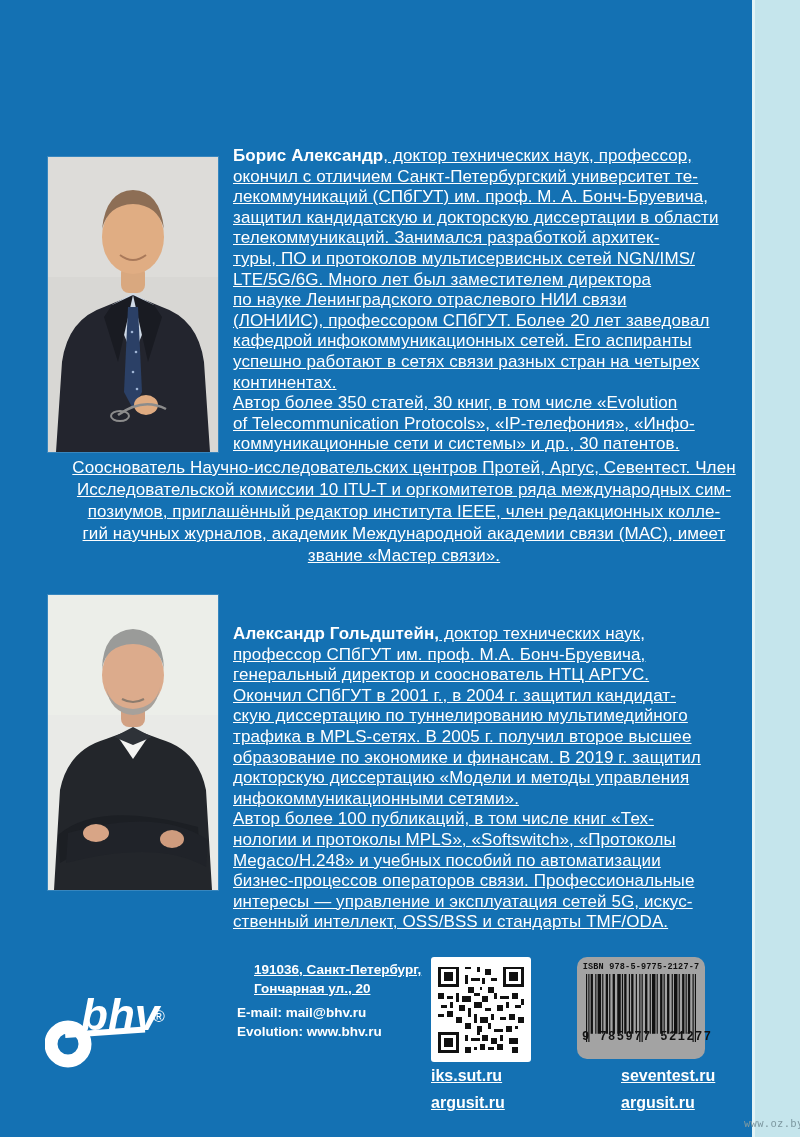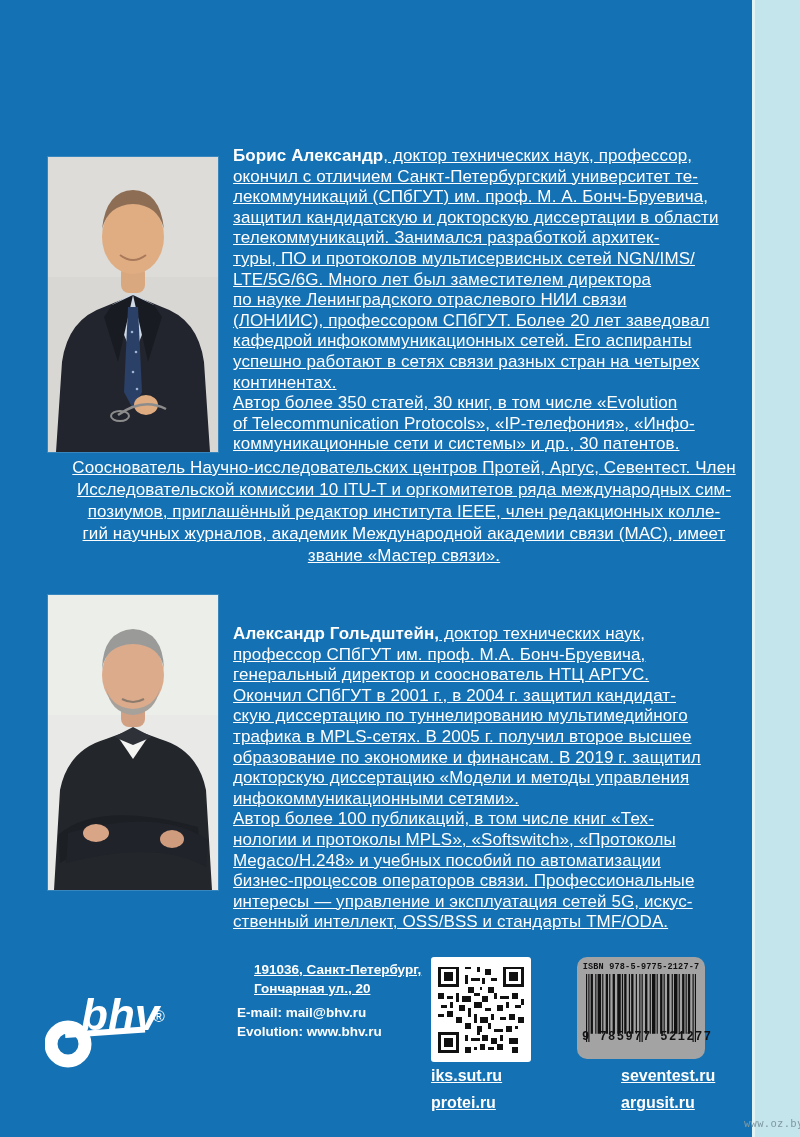--- a/index.html
+++ b/index.html
@@ -229,21 +229,21 @@
       <rect x="9" y="27" width="2" height="2"></rect>
         <rect x="12" y="27" width="1" height="1"></rect>
         <rect x="14" y="26" width="2" height="2"></rect>
       <rect x="17" y="27" width="2" height="1"></rect>
         <rect x="20" y="26" width="2" height="2"></rect>
         <rect x="25" y="27" width="2" height="2"></rect>
     </g>
   </svg>
 </div>
 <div class="mini-links qr-links pre">iks.sut.ru
-protei.ru</div>
+argusit.ru</div>
 
 <div class="bc-box">
   <div class="bc-isbn">ISBN 978-5-9775-2127-7</div>
   <svg class="bc-bars" viewBox="0 0 95 66" preserveAspectRatio="none">
     <g fill="#111">
       <rect x="0" y="0" width="1" height="66"></rect>
         <rect x="2" y="0" width="1" height="66"></rect>
       <rect x="4" y="0" width="2" height="58"></rect>
         <rect x="8" y="0" width="1" height="58"></rect>
       <rect x="10" y="0" width="3" height="58"></rect>

